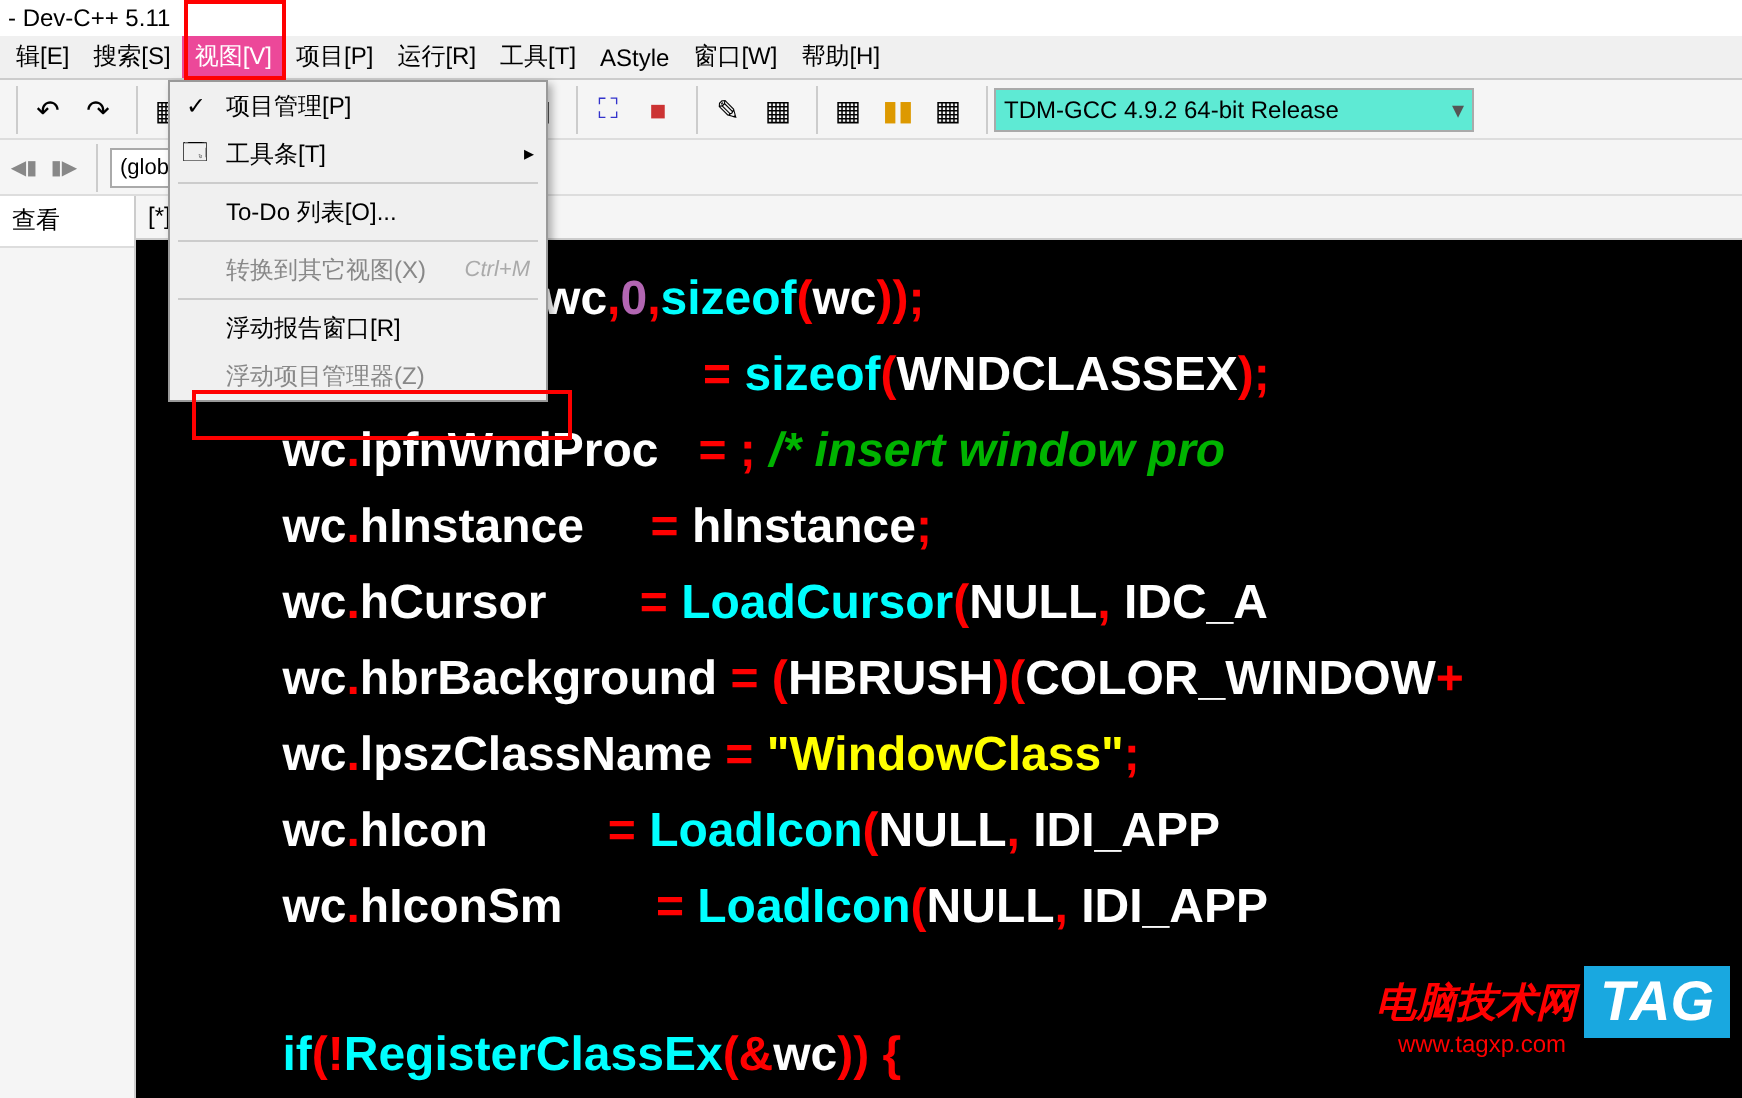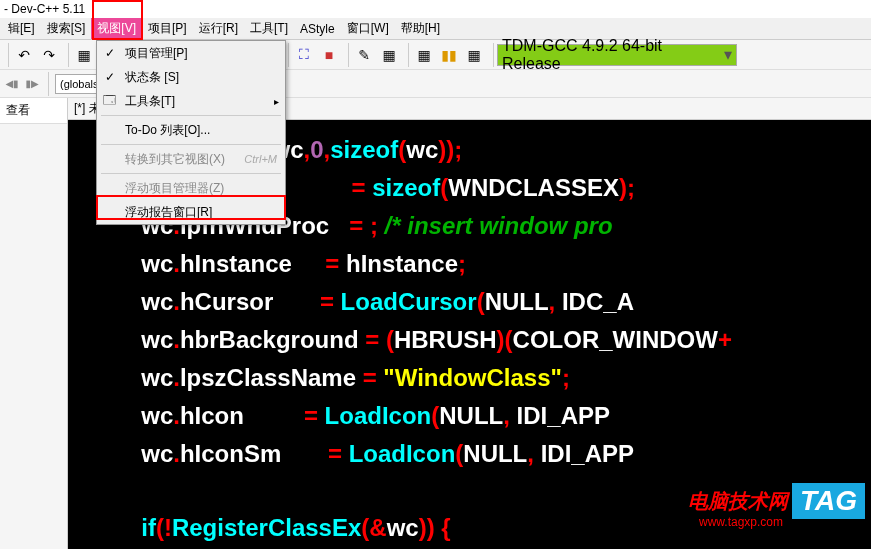--- a/index.html
+++ b/index.html
@@ -7,21 +7,21 @@
   
   .title-bar { background: #fff; height: 18px; padding: 0 4px; font-size: 12px; display: flex; align-items: center; }
   
   .menu-bar { background: #f0f0f0; height: 22px; display: flex; align-items: center; border-bottom: 1px solid #ccc; padding-left: 2px; }
   .menu-item { padding: 2px 6px; cursor: default; font-size: 12px; }
   .menu-item.active { background: #ec4899; color: #fff; }
   
   .toolbar-row { background: #f5f5f5; height: 30px; display: flex; align-items: center; border-bottom: 1px solid #ddd; padding: 2px; gap: 1px; }
   .tb-btn { width: 24px; height: 24px; border: 1px solid transparent; display: inline-flex; align-items: center; justify-content: center; background: #f5f5f5; font-size: 14px; }
   .tb-sep { width: 5px; height: 24px; border-right: 1px solid #ccc; margin: 0 2px; }
-  .tb-combo { height: 22px; border: 1px solid #aaa; background: #84cc16; padding: 0 20px 0 4px; font-size: 16px; display: inline-flex; align-items: center; position: relative; }
+  .tb-combo { height: 22px; border: 1px solid #aaa; background: #5eead4; padding: 0 20px 0 4px; font-size: 12px; display: inline-flex; align-items: center; position: relative; }
   .tb-combo::after { content: "▾"; position: absolute; right: 4px; color: #555; }
   .compiler-combo { width: 240px; }
   
   .second-row { background: #f5f5f5; height: 28px; display: flex; align-items: center; border-bottom: 1px solid #ddd; padding: 2px; }
   .nav-btn { width: 20px; height: 20px; display: inline-flex; align-items: center; justify-content: center; color: #888; font-size: 10px; }
   .globals-combo { width: 85px; height: 20px; border: 1px solid #aaa; background: #fff; padding: 0 16px 0 4px; font-size: 11px; position: relative; display: inline-flex; align-items: center; margin-left: 4px; }
   .globals-combo::after { content: "▾"; position: absolute; right: 3px; font-size: 9px; color: #555; }
   .dots { margin-left: 6px; color: #999; letter-spacing: 2px; }
   
   .main-area { display: flex; height: calc(100% - 98px); }
@@ -33,21 +33,21 @@
   
   .code-area { background: #000; color: #fff; font-family: Consolas, "Courier New", monospace; font-size: 24px; line-height: 36px; padding: 12px 0 12px 30px; height: 100%; white-space: pre; overflow: hidden; font-weight: bold;}
   .punc { color: #ff0000; }
   .num { color: #b266b2; }
   .func { color: #00ffff; }
   .str { color: #ffff00; }
   .cmt { color: #00b300; font-style: italic; }
   .idn { color: #fff; }
 
   
-  .dropdown { position: absolute; left: 96px; top: 40px; width: 190px; background: #f0f0f0; border: 1px solid #999; box-shadow: 2px 2px 4px rgba(0,0,0,0.3); z-index: 100; }
+  .dropdown { position: absolute; left: 84px; top: 40px; width: 190px; background: #f0f0f0; border: 1px solid #999; box-shadow: 2px 2px 4px rgba(0,0,0,0.3); z-index: 100; }
   .dd-item { height: 24px; display: flex; align-items: center; padding: 0 8px 0 28px; font-size: 12px; position: relative; cursor: default; }
   .dd-item.disabled { color: #888; }
   .dd-item .short { margin-left: auto; color: #555; font-size: 11px; font-style: italic; }
   .dd-item.disabled .short { color: #aaa; }
   .dd-item.checked::before { content: "✓"; position: absolute; left: 8px; }
   .dd-item.has-sub::after { content: "▸"; position: absolute; right: 6px; font-size: 10px; }
   .dd-item .ic { position: absolute; left: 6px; font-size: 12px; }
   .dd-sep { height: 1px; background: #ccc; margin: 2px 4px; }
 
   
@@ -134,42 +134,39 @@
 
    <span class="func">if</span><span class="punc">(!</span><span class="func">RegisterClassEx</span><span class="punc">(&amp;</span><span class="idn">wc</span><span class="punc">)) {</span>
        </div>
   </div>
 </div>
 
 <div class="dropdown">
   <div class="dd-item checked">
       <span>项目管理[P]</span>
     </div>
-  <div class="dd-item checked">
-      <span>状态条 [S]</span>
-    </div>
   <div class="dd-item has-sub">
       <span class="ic">🗔</span>
       <span>工具条[T]</span>
     </div>
   <div class="dd-sep"></div>
   <div class="dd-item">
       <span>To-Do 列表[O]...</span>
     </div>
   <div class="dd-sep"></div>
   <div class="dd-item disabled">
       <span>转换到其它视图(X)</span>
       <span class="short">Ctrl+M</span>
     </div>
   <div class="dd-sep"></div>
+  <div class="dd-item">
+      <span>浮动报告窗口[R]</span>
+    </div>
   <div class="dd-item disabled">
       <span>浮动项目管理器(Z)</span>
-    </div>
-  <div class="dd-item">
-      <span>浮动报告窗口[R]</span>
     </div>
 </div>
 
 <div class="hl hl1"></div>
 <div class="hl hl2"></div>
 
 <div class="wm">
   <span class="t1">电脑技术网</span>
   <span class="tag">TAG</span>
 </div>

